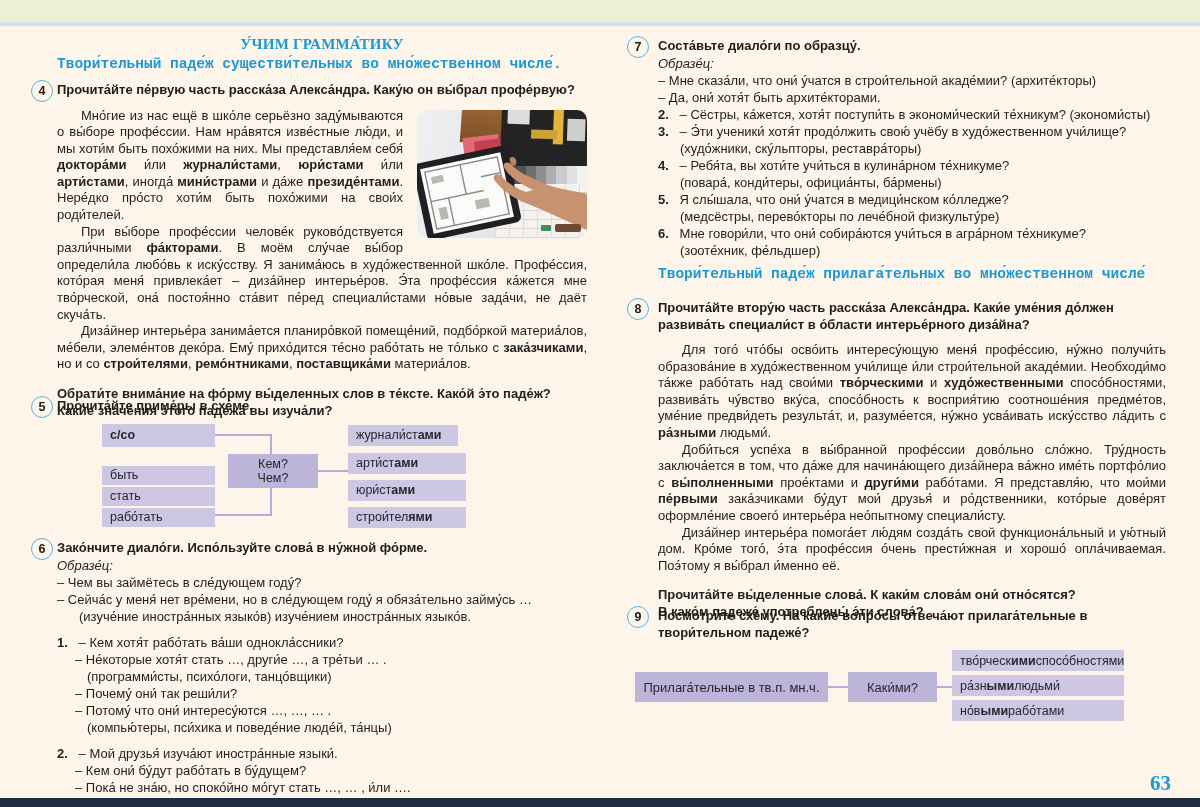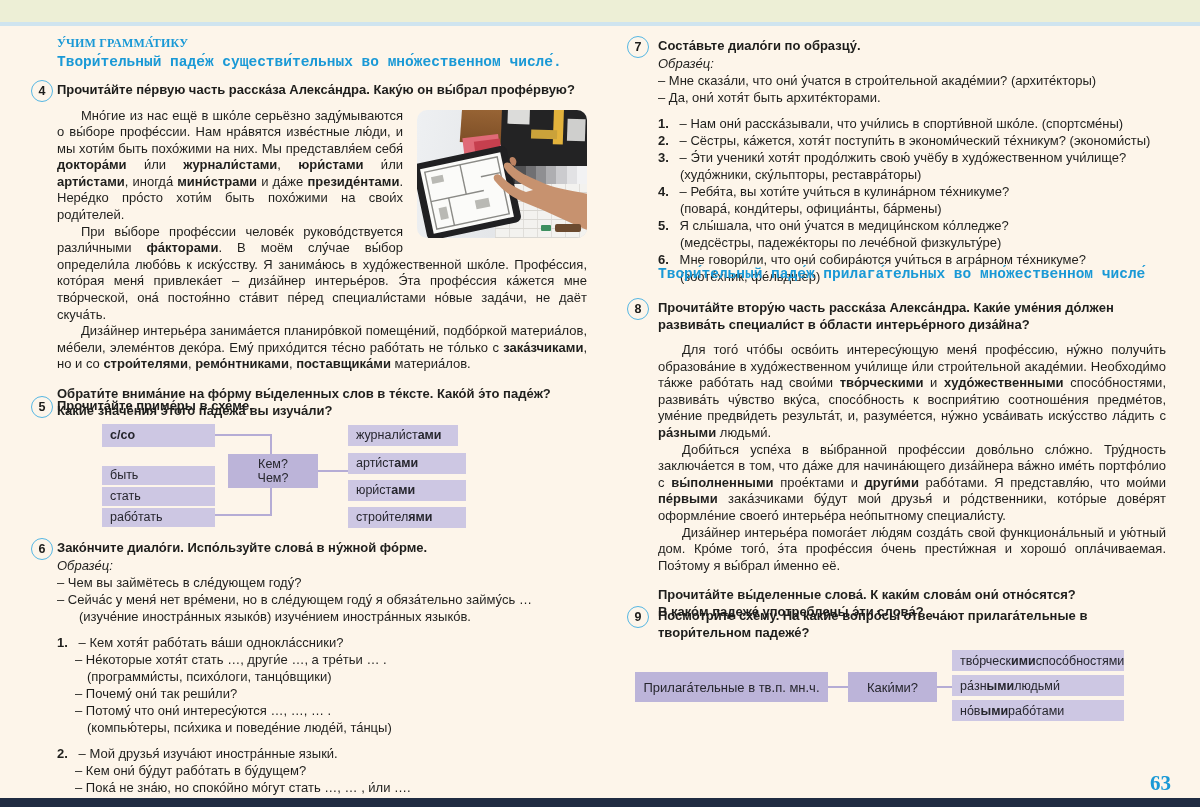--- a/index.html
+++ b/index.html
@@ -7,21 +7,21 @@
   .spread{position:relative; width:1200px; height:807px; overflow:hidden; background:#fdf5ea;}
   .band-top{position:absolute; left:0; top:0; width:1200px; height:22px; background:#edefd6;}
   .band-line{position:absolute; left:0; top:22px; width:1200px; height:4px; background:#cfe4ef;}
   .band-bottom{position:absolute; left:0; bottom:0; width:1200px; height:9px; background:#202c42;}
 
   .col{position:absolute; color:#1f1f1d;}
   .col-left{left:57px; top:28px; width:530px;}
   .col-right{left:658px; top:30px; width:508px;}
   .block{position:absolute; left:0; right:0;}
 
-  .sec-title{font-family:"Liberation Serif", serif; font-weight:bold; color:#1a99d6; font-size:12px; letter-spacing:.2px;}
+  .sec-title{font-family:"Liberation Serif", serif; font-weight:bold; color:#1a99d6; font-size:15px; letter-spacing:.2px;text-align:center;}
   .sec-sub{font-family:Liberation Mono, monospace; font-weight:bold; color:#1a99d6; font-size:14.5px;}
 
   .ex-head{position:relative; margin-bottom:9px;}
   .ex-circle{position:absolute; top:-2px; width:20px; height:20px; border:1.6px solid #56b7e3; border-radius:50%;
     display:flex; align-items:center; justify-content:center; font-size:12.5px; font-weight:bold; color:#1d1d1b; background:transparent;}
   .col-left .ex-circle{left:-26px;}
   .col-right .ex-circle{left:-31px;}
   .ex-title{font-weight:bold; font-size:13px; line-height:16.5px; color:#1d1d1b;}
 
   .bodytext{font-size:13px; line-height:16.6px;}
@@ -194,28 +194,27 @@
       <div class="ex-head" style="margin-bottom:0;">
         <span class="ex-circle">7</span>
         <div class="ex-title">Соста́вьте диало́ги по образцу́.</div>
       </div>
       <div class="ln it">Образе́ц:</div>
       <div>
           <div class="ln">– Мне сказа́ли, что они́ у́чатся в строи́тельной акаде́мии? (архите́кторы)</div>
           <div class="ln">– Да, они́ хотя́т быть архите́кторами.</div>
         </div>
       <div>
-          <div class="ln gap"><span class="num">1.</span><span> – Нам они́ расска́зывали, что учи́лись в спорти́вной шко́ле. (спортсме́ны)</span></div>
           <div class="ln"><span class="num">2.</span><span> – Сёстры, ка́жется, хотя́т поступи́ть в экономи́ческий те́хникум? (экономи́сты)</span></div>
           <div class="ln"><span class="num">3.</span><span> – Э́ти ученики́ хотя́т продо́лжить свою́ учёбу в худо́жественном учи́лище?</span></div>
           <div class="ln paren">(худо́жники, ску́льпторы, реставра́торы)</div>
           <div class="ln"><span class="num">4.</span><span> – Ребя́та, вы хоти́те учи́ться в кулина́рном те́хникуме?</span></div>
           <div class="ln paren">(повара́, конди́теры, официа́нты, ба́рмены)</div>
           <div class="ln"><span class="num">5.</span><span> Я слы́шала, что они́ у́чатся в медици́нском ко́лледже?</span></div>
-          <div class="ln paren">(медсёстры, падеже́кторы по лече́бной физкульту́ре)</div>
+          <div class="ln paren">(медсёстры, перево́кторы по лече́бной физкульту́ре)</div>
           <div class="ln"><span class="num">6.</span><span> Мне говори́ли, что они́ собира́ются учи́ться в агра́рном те́хникуме?</span></div>
           <div class="ln paren">(зооте́хник, фе́льдшер)</div>
         </div>
     </div>
 
     <div class="block sec-sub" style="top:236px;">Твори́тельный паде́ж прилага́тельных во мно́жественном числе́</div>
 
     <div class="block" style="top:270px;">
       <div class="ex-head">
         <span class="ex-circle">8</span>

